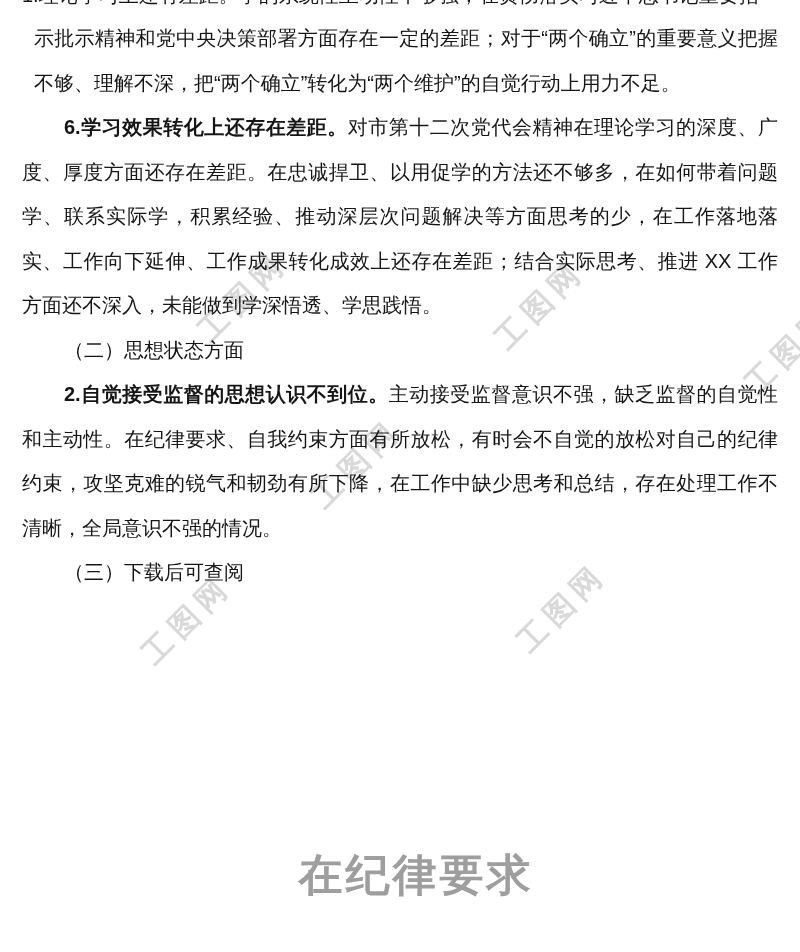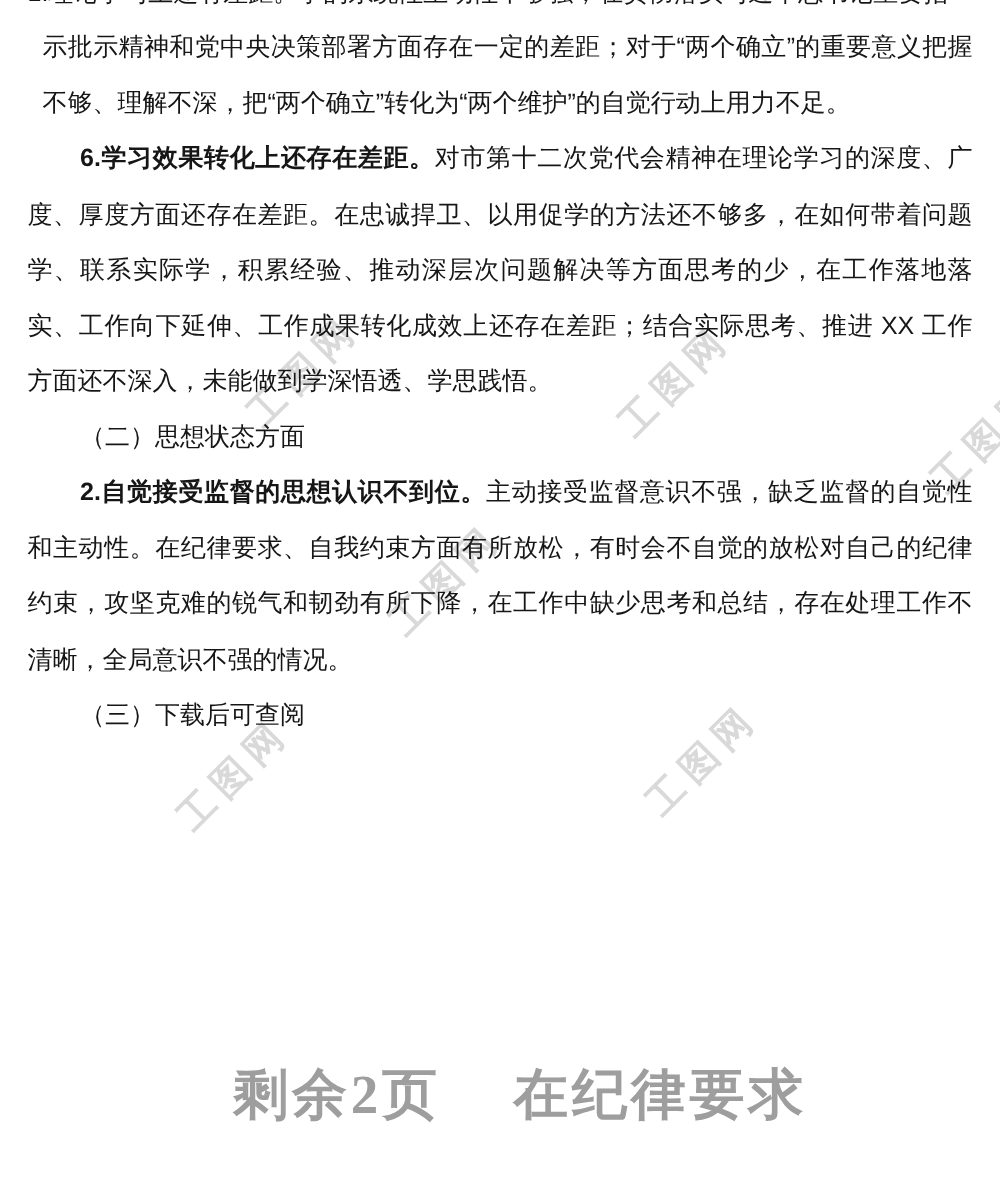--- a/index.html
+++ b/index.html
@@ -75,17 +75,16 @@
       <span class="lead">2.自觉接受监督的思想认识不到位。</span><span>主动接受监督意识不强，缺乏监督的自觉性和主动性。在纪律要求、自我约束方面有所放松，有时会不自觉的放松对自己的纪律约束，攻坚克难的锐气和韧劲有所下降，在工作中缺少思考和总结，存在处理工作不清晰，全局意识不强的情况。</span>
     </p>
 
     <p class="indent">
       <span>（三）下载后可查阅</span>
     </p>
 
   </div>
 
   <div class="banner">
-    <span>剩余2页</span>
     <span>在纪律要求</span>
   </div>
 
 </div>
 
 </body></html>

